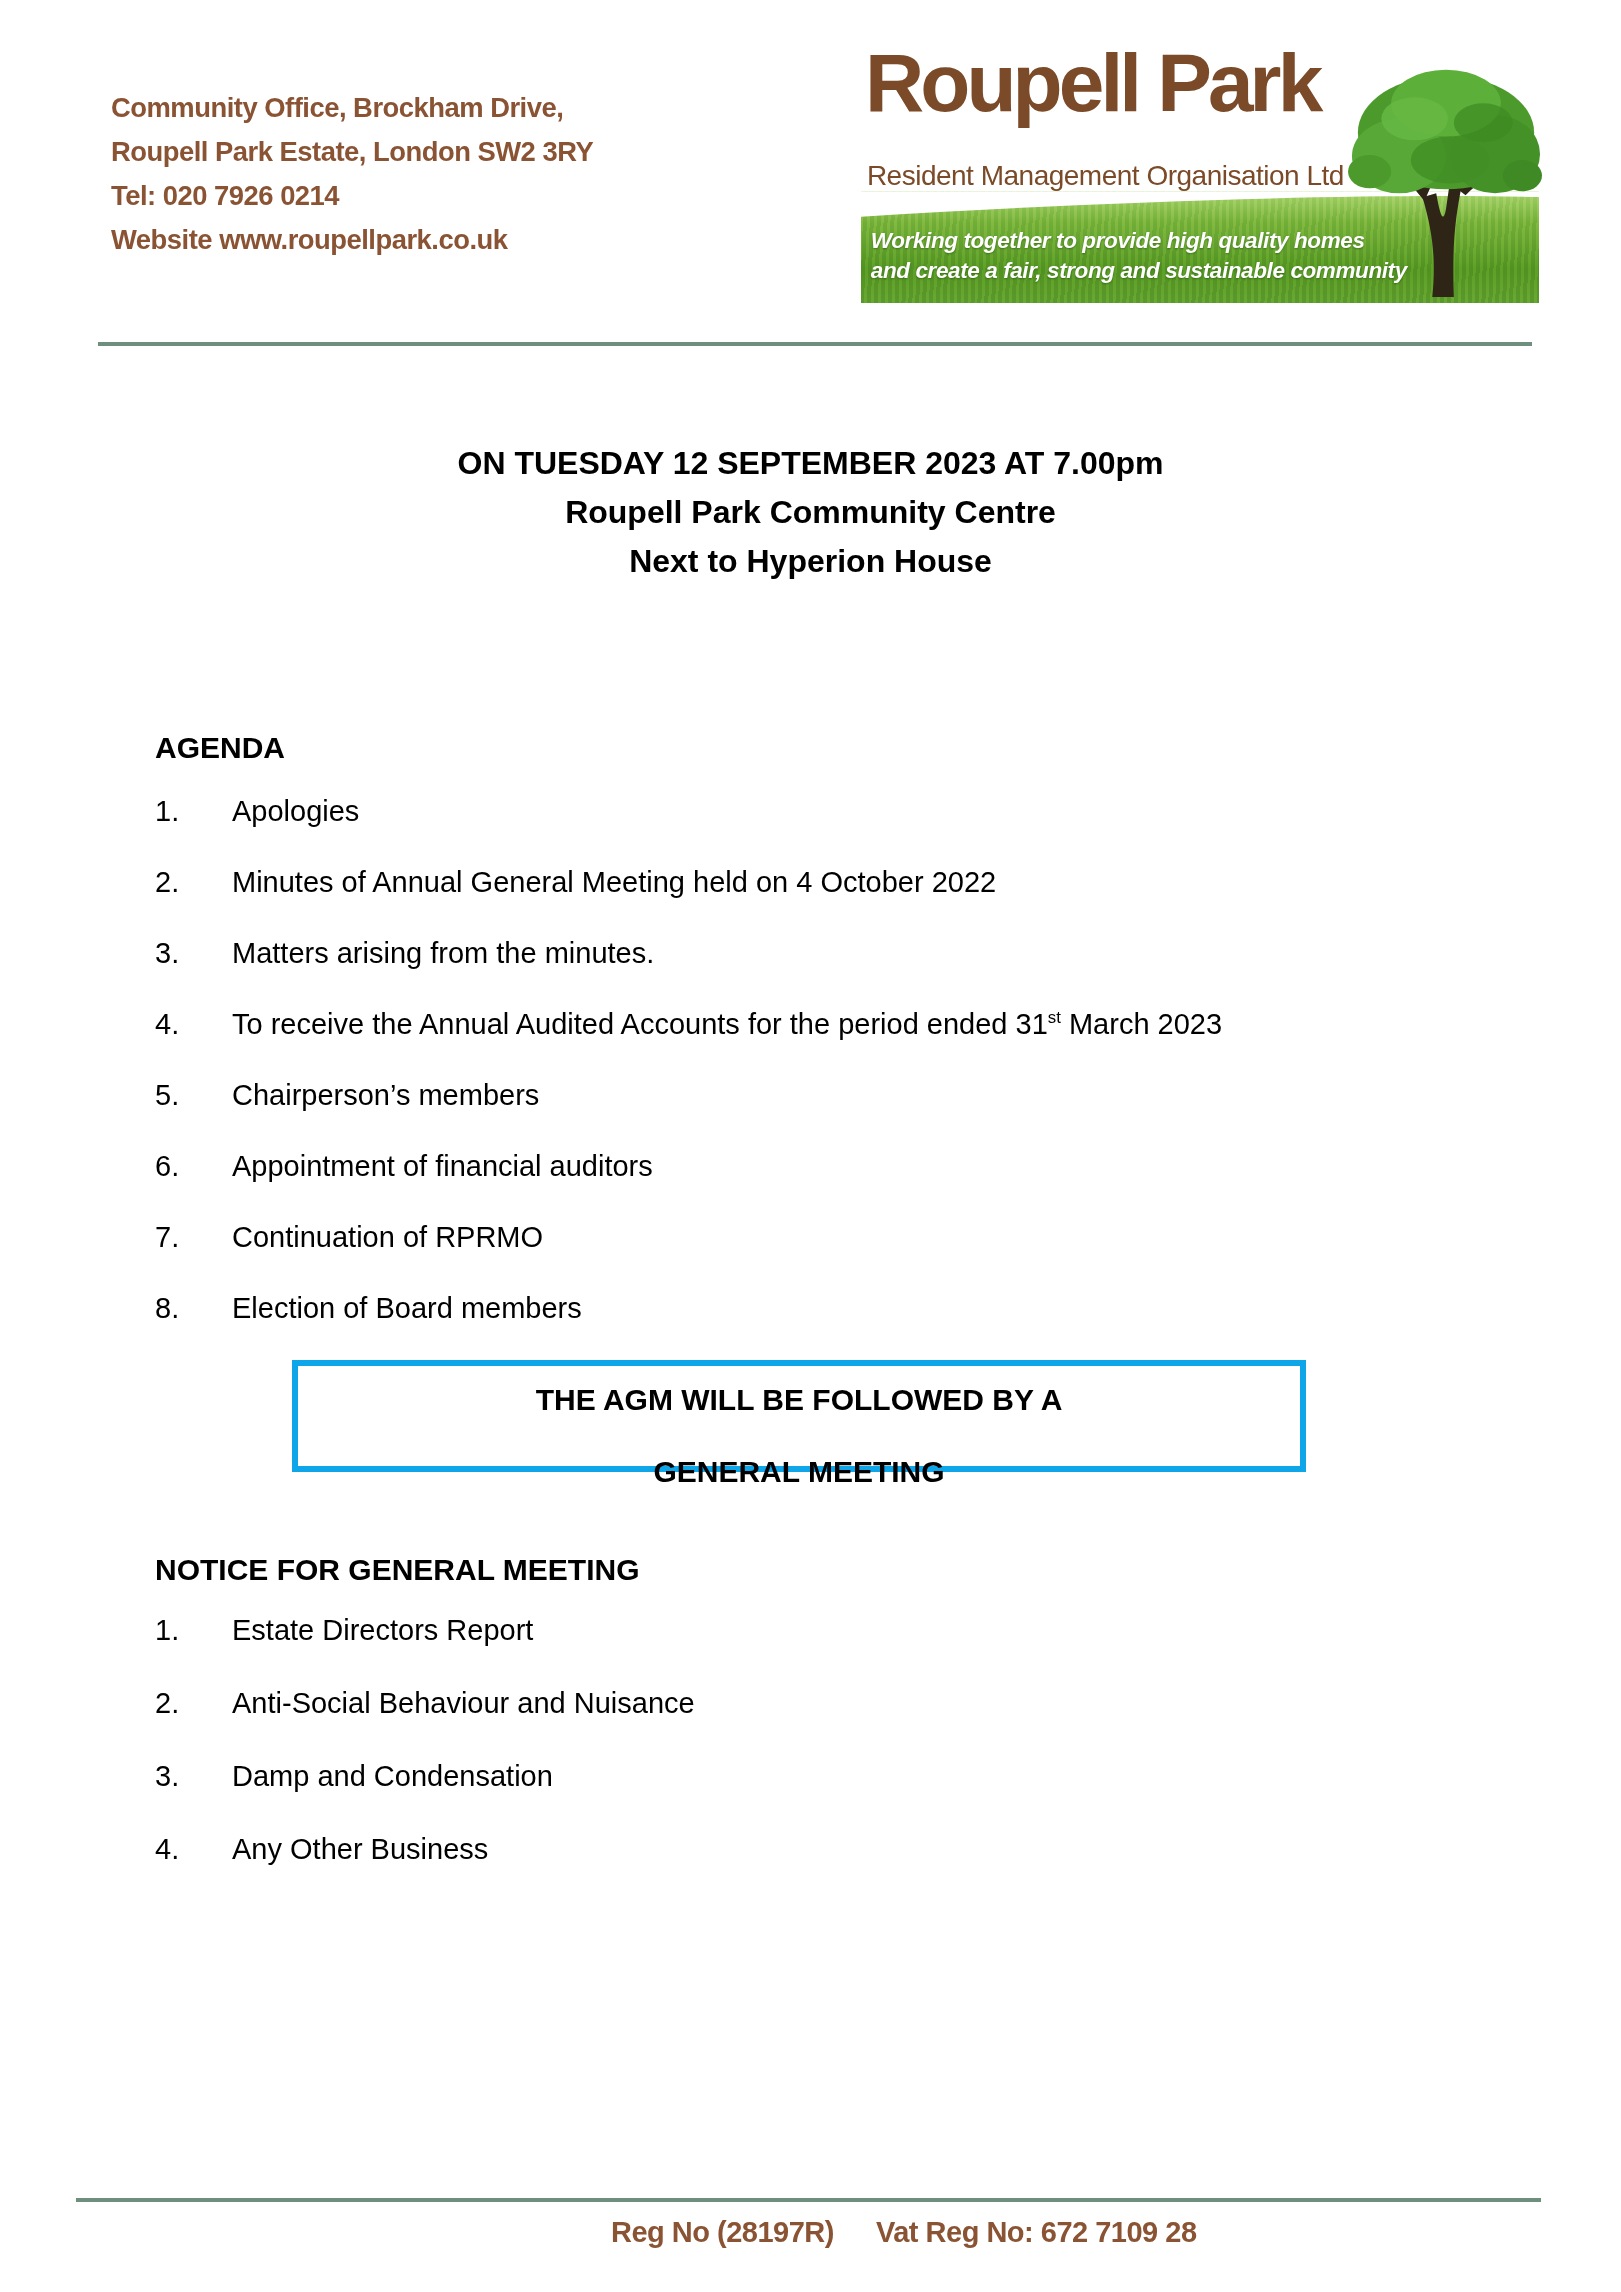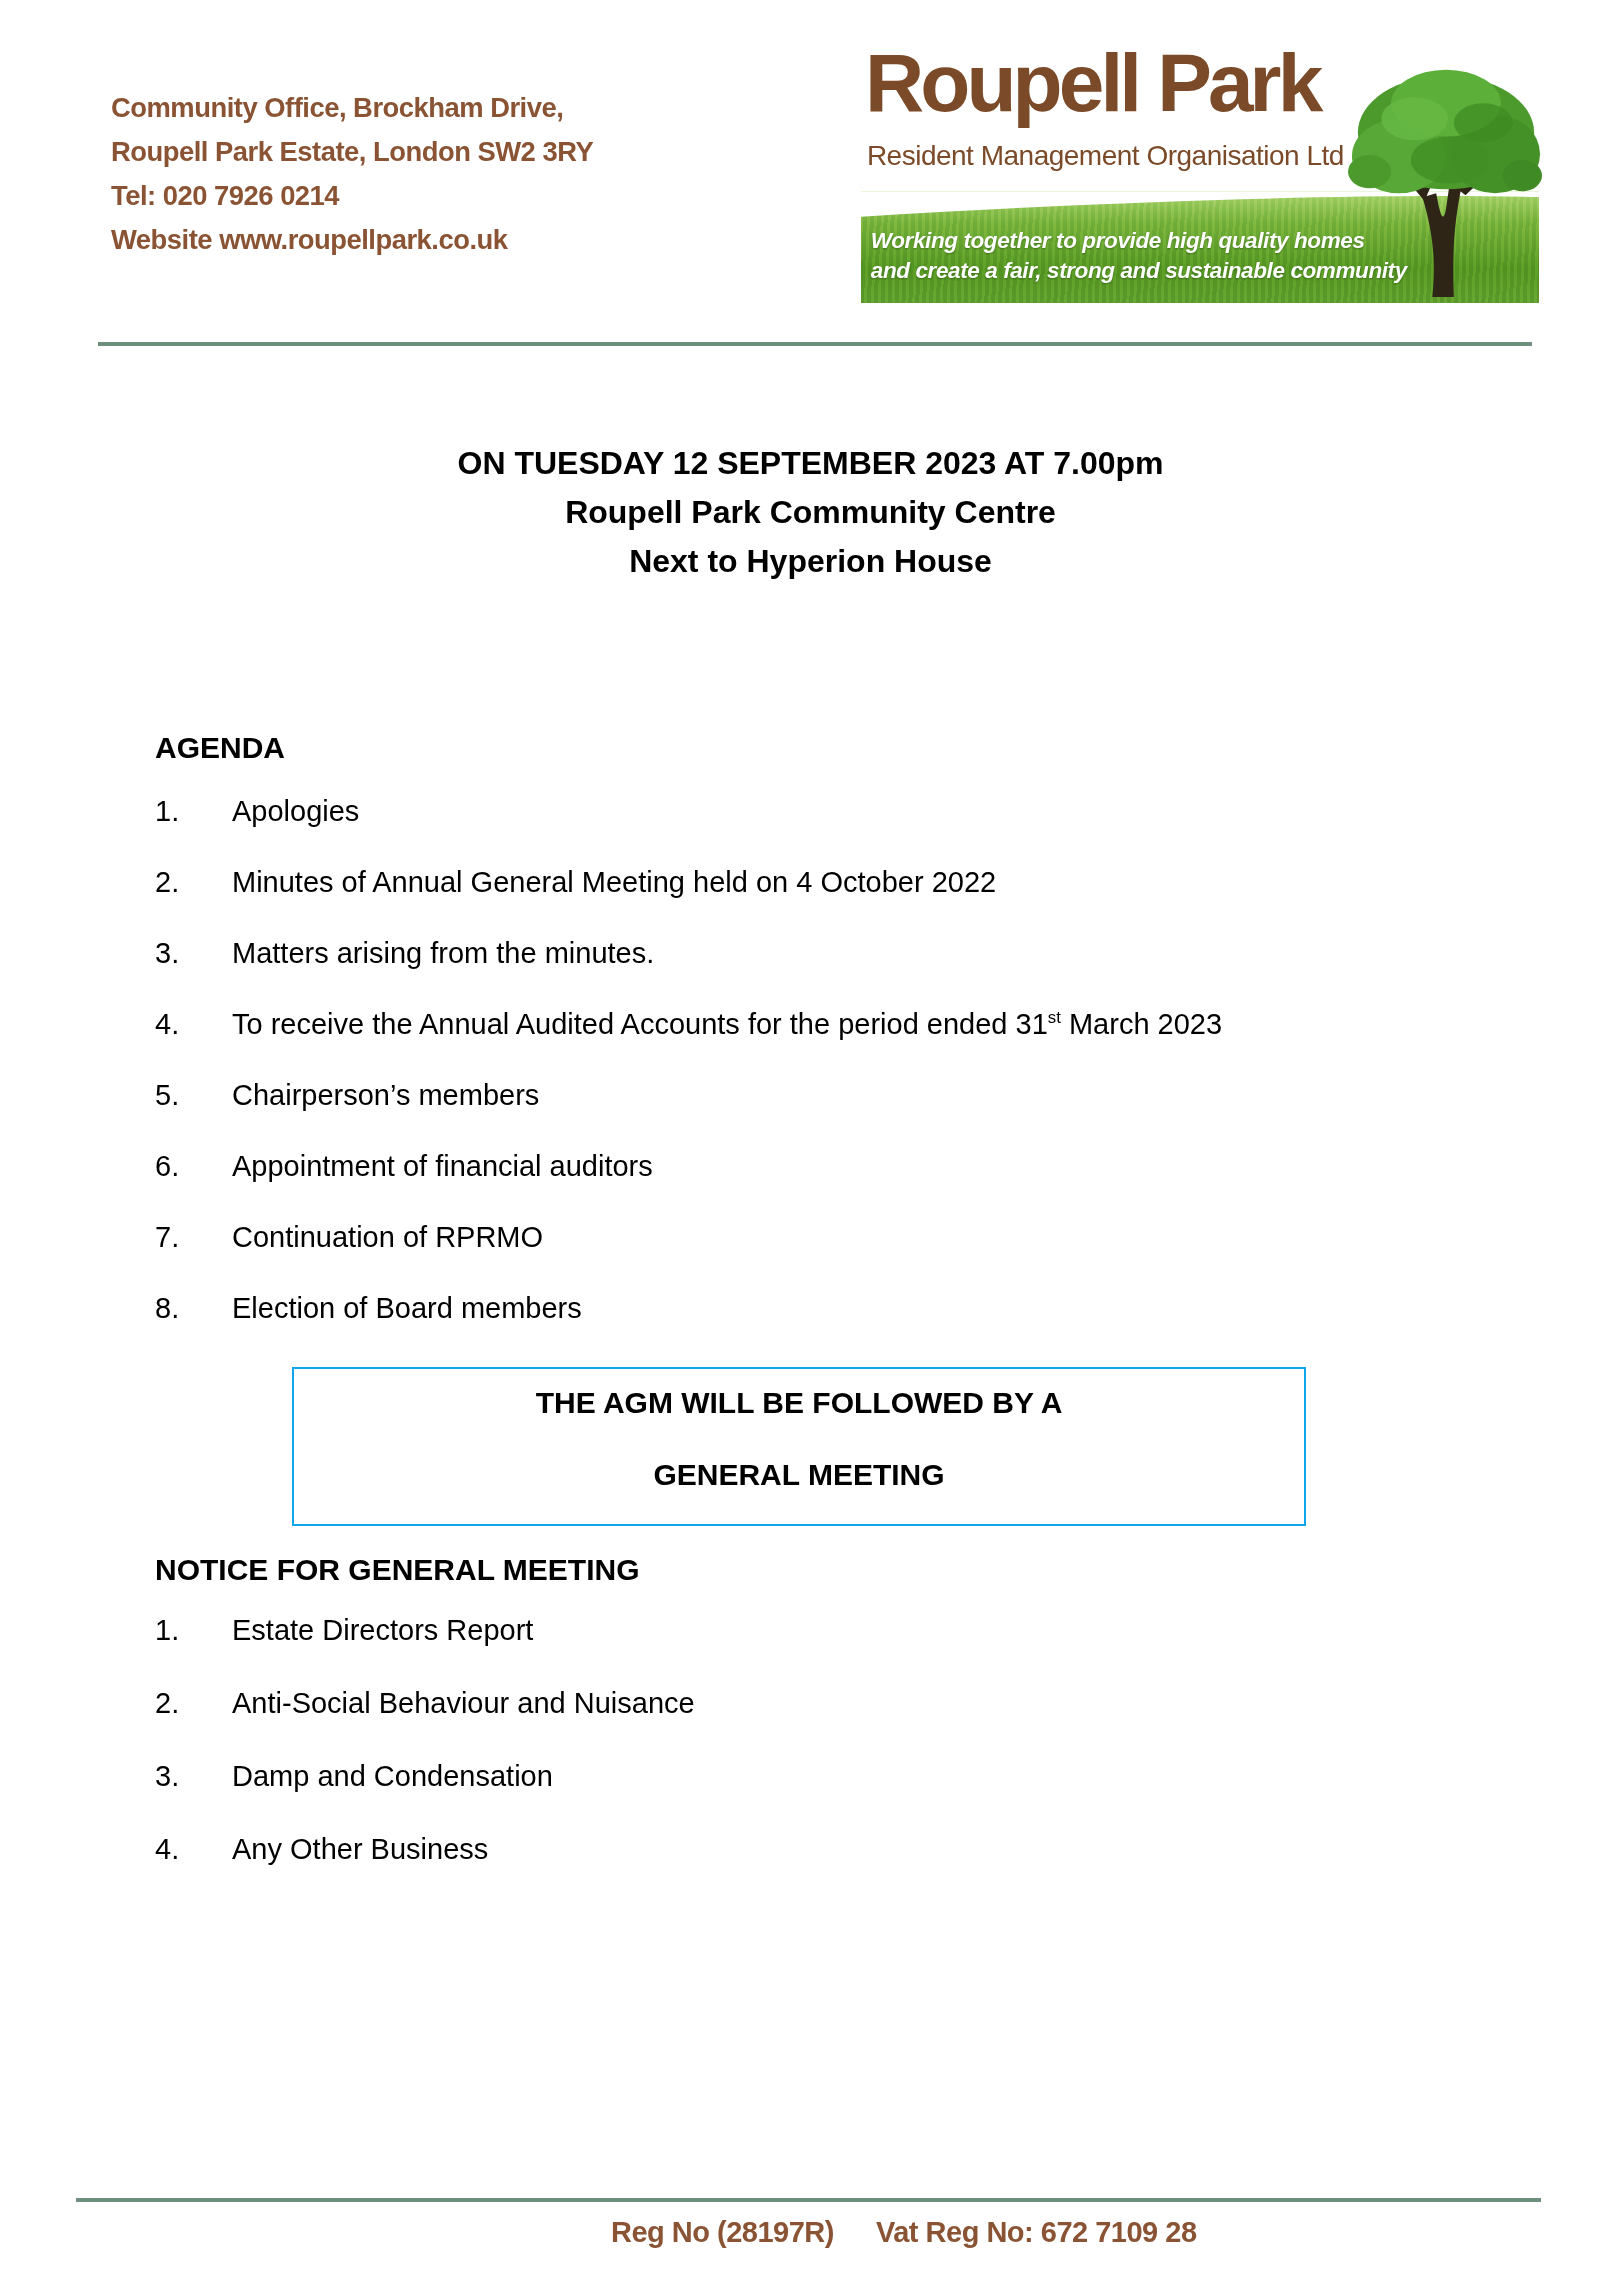--- a/index.html
+++ b/index.html
@@ -34,21 +34,21 @@
   .logo-title {
     position: absolute; left: 3.9px; top: -5.9px;
     color: #7b4a28;
     font-size: 82px;
     font-weight: bold;
     letter-spacing: -3.9px;
     line-height: 90px;
     white-space: nowrap;
   }
   .logo-subtitle {
-    position: absolute; left: 5.9px; top: 96px;
+    position: absolute; left: 5.9px; top: 116px;
     color: #7b4a28;
     font-size: 28px;
     letter-spacing: -0.5px;
     white-space: nowrap;
   }
   .logo-banner {
     position: absolute; left: 0; top: 147px;
     width: 678px; height: 112px;
     background: linear-gradient(180deg, #a9d56c 0%, #77b23b 28%, #559623 70%, #5f9e2d 100%);
   }
@@ -105,30 +105,29 @@
   .list-2 { top: 1615px; }
   .li { display: flex; }
   .list-1 .li { margin-bottom: 40px; }
   .list-2 .li { margin-bottom: 42px; }
   .li .num { width: 77px; flex: 0 0 77px; }
   .li sup { font-size: 0.58em; line-height: 0; vertical-align: super; }
 
   
   .agm-box {
     position: absolute; left: 292px; top: 1360px;
-    width: 1014px; height: 159px;
-    border: 2px solid #0ea5e9;
+    width: 1014px; height: 112px;
+    border: 6px solid #0ea5e9;
     display: flex; flex-direction: column; align-items: center;
     padding-top: 15.7px;
     gap: 37px;
     font-weight: bold;
     font-size: 30px;
     line-height: 35px;
     text-align: center;
-    margin-top: 7px;
   }
 
   
   .footer-text {
     position: absolute; left: 611px; top: 2216px;
     color: #8a5434;
     font-weight: bold;
     font-size: 29px;
     letter-spacing: -0.5px;
     white-space: nowrap;

